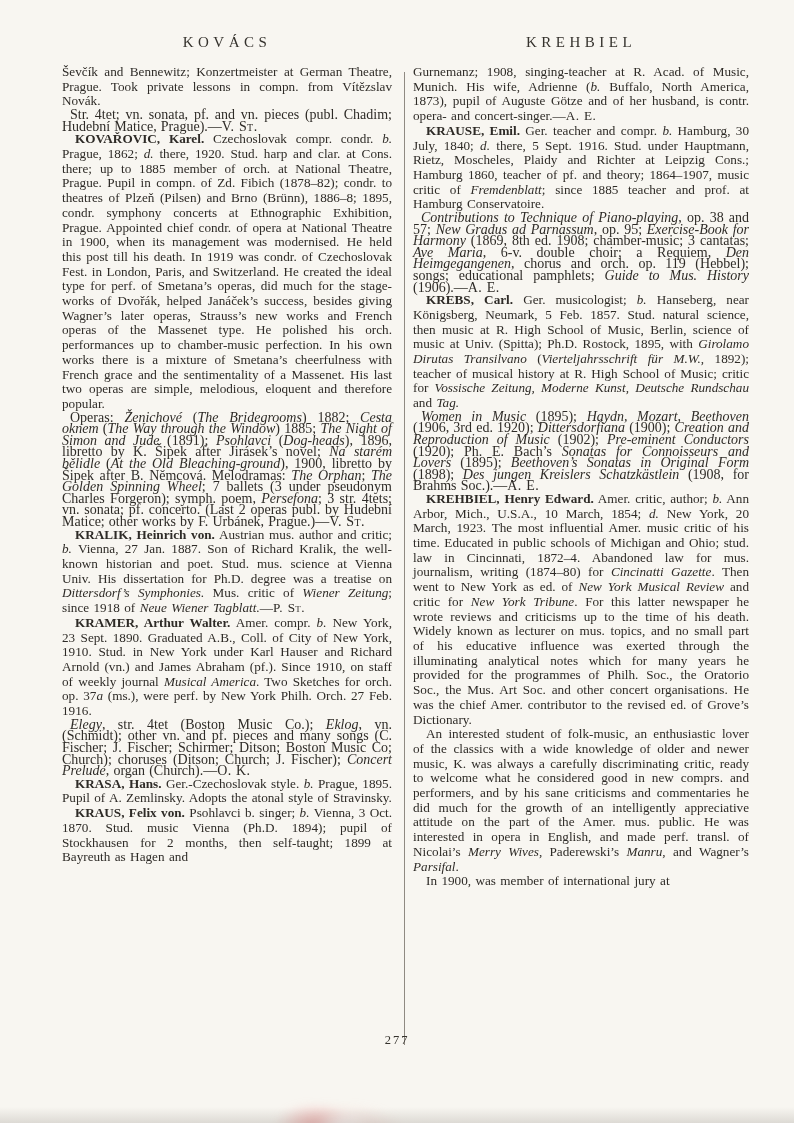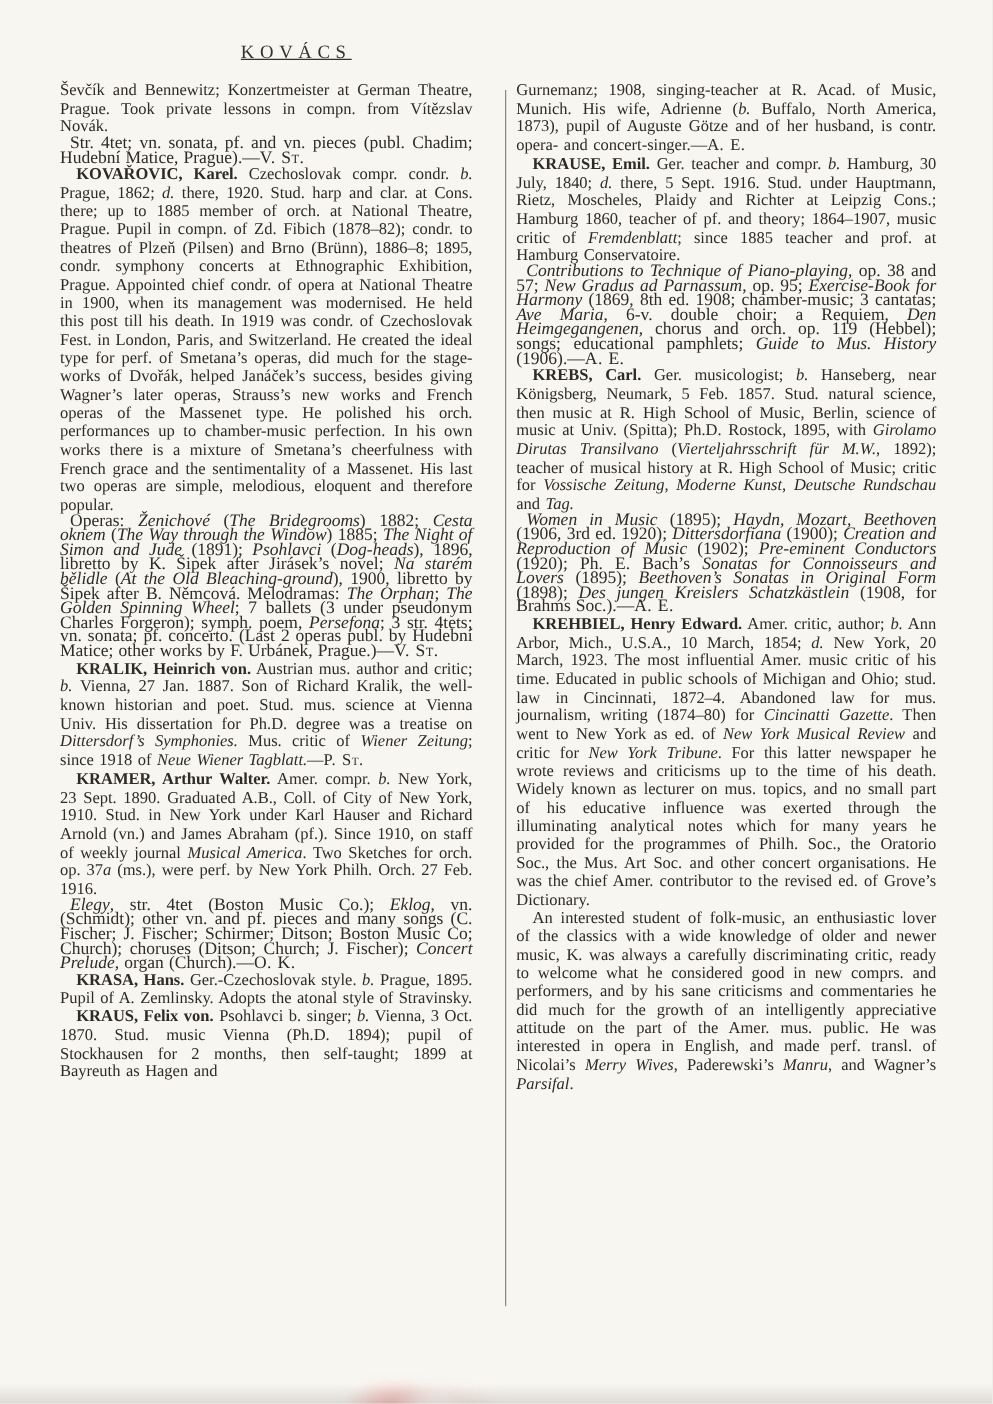--- a/index.html
+++ b/index.html
@@ -24,35 +24,35 @@
   }
   .running-head {
     position: absolute;
     top: 34px;
     text-align: center;
     font-size: 15px;
     letter-spacing: 4.5px;
     color: #35322d;
     font-weight: normal;
   }
-  .running-head.left  { left: 72px;  width: 330px; text-decoration: underline; }
+  .running-head.left  { left: 62px;  width: 330px; }
   .running-head.right { left: 413px; width: 336px; }
   .divider {
     position: absolute;
     left: 404px;
     top: 72px;
     width: 1px;
     height: 973px;
     background: #8f8a82;
   }
   .column {
     position: absolute;
     top: 65px;
   }
-  .column.left  { left: 48px;  width: 330px; }
+  .column.left  { left: 62px;  width: 330px; }
   .column.right { left: 413px; width: 336px; }
   .blk {
     text-align: justify;
     margin: 0;
   }
   .blk.body {
     font-size: 13.2px;
     line-height: 14.7px;
     word-spacing: 1.1px;
   }
@@ -90,20 +90,21 @@
       radial-gradient(ellipse 85px 42px at 50% 70%, rgba(242,186,180,0.55), rgba(242,186,180,0) 78%);
     filter: blur(4px);
     pointer-events: none;
   }
 </style>
 </head>
 <body>
 
 <div class="page">
   <div class="running-head left">KOVÁCS</div>
+  <div class="running-head right">KREHBIEL</div>
 
   <div class="divider"></div>
 
   <div class="column left">
       <p class="blk body"><span>Ševčík and Bennewitz; Konzertmeister at German Theatre, Prague. Took private lessons in compn. from Vítězslav Novák.</span></p>
       <p class="blk small"><span>Str. 4tet; vn. sonata, pf. and vn. pieces (publ. Chadim; Hudební Matice, Prague).—</span><span class="sc">V. St.</span></p>
       <p class="blk body ind"><span class="b">KOVAŘOVIC, Karel.</span><span> Czechoslovak compr. condr. </span><span class="i">b.</span><span> Prague, 1862; </span><span class="i">d.</span><span> there, 1920. Stud. harp and clar. at Cons. there; up to 1885 member of orch. at National Theatre, Prague. Pupil in compn. of Zd. Fibich (1878–82); condr. to theatres of Plzeň (Pilsen) and Brno (Brünn), 1886–8; 1895, condr. symphony concerts at Ethnographic Exhibition, Prague. Appointed chief condr. of opera at National Theatre in 1900, when its management was modernised. He held this post till his death. In 1919 was condr. of Czechoslovak Fest. in London, Paris, and Switzerland. He created the ideal type for perf. of Smetana’s operas, did much for the stage-works of Dvořák, helped Janáček’s success, besides giving Wagner’s later operas, Strauss’s new works and French operas of the Massenet type. He polished his orch. performances up to chamber-music perfection. In his own works there is a mixture of Smetana’s cheerfulness with French grace and the sentimentality of a Massenet. His last two operas are simple, melodious, eloquent and therefore popular.</span></p>
       <p class="blk small"><span>Operas: </span><span class="i">Ženichové</span><span> (</span><span class="i">The Bridegrooms</span><span>) 1882; </span><span class="i">Cesta oknem</span><span> (</span><span class="i">The Way through the Window</span><span>) 1885; </span><span class="i">The Night of Simon and Jude</span><span> (1891); </span><span class="i">Psohlavci</span><span> (</span><span class="i">Dog-heads</span><span>), 1896, libretto by K. Šipek after Jirásek’s novel; </span><span class="i">Na starém bělidle</span><span> (</span><span class="i">At the Old Bleaching-ground</span><span>), 1900, libretto by Šipek after B. Němcová. Melodramas: </span><span class="i">The Orphan</span><span>; </span><span class="i">The Golden Spinning Wheel</span><span>; 7 ballets (3 under pseudonym Charles Forgeron); symph. poem, </span><span class="i">Persefona</span><span>; 3 str. 4tets; vn. sonata; pf. concerto. (Last 2 operas publ. by Hudební Matice; other works by F. Urbánek, Prague.)—</span><span class="sc">V. St.</span></p>
       <p class="blk body ind"><span class="b">KRALIK, Heinrich von.</span><span> Austrian mus. author and critic; </span><span class="i">b.</span><span> Vienna, 27 Jan. 1887. Son of Richard Kralik, the well-known historian and poet. Stud. mus. science at Vienna Univ. His dissertation for Ph.D. degree was a treatise on </span><span class="i">Dittersdorf’s Symphonies.</span><span> Mus. critic of </span><span class="i">Wiener Zeitung</span><span>; since 1918 of </span><span class="i">Neue Wiener Tagblatt.</span><span>—</span><span class="sc">P. St.</span></p>
       <p class="blk body ind"><span class="b">KRAMER, Arthur Walter.</span><span> Amer. compr. </span><span class="i">b.</span><span> New York, 23 Sept. 1890. Graduated A.B., Coll. of City of New York, 1910. Stud. in New York under Karl Hauser and Richard Arnold (vn.) and James Abraham (pf.). Since 1910, on staff of weekly journal </span><span class="i">Musical America</span><span>. Two Sketches for orch. op. 37</span><span class="i">a</span><span> (ms.), were perf. by New York Philh. Orch. 27 Feb. 1916.</span></p>
@@ -113,17 +114,19 @@
     </div>
 
   <div class="column right">
       <p class="blk body"><span>Gurnemanz; 1908, singing-teacher at R. Acad. of Music, Munich. His wife, Adrienne (</span><span class="i">b.</span><span> Buffalo, North America, 1873), pupil of Auguste Götze and of her husband, is contr. opera- and concert-singer.—</span><span class="sc">A. E.</span></p>
       <p class="blk body ind"><span class="b">KRAUSE, Emil.</span><span> Ger. teacher and compr. </span><span class="i">b.</span><span> Hamburg, 30 July, 1840; </span><span class="i">d.</span><span> there, 5 Sept. 1916. Stud. under Hauptmann, Rietz, Moscheles, Plaidy and Richter at Leipzig Cons.; Hamburg 1860, teacher of pf. and theory; 1864–1907, music critic of </span><span class="i">Fremdenblatt</span><span>; since 1885 teacher and prof. at Hamburg Conservatoire.</span></p>
       <p class="blk small"><span class="i">Contributions to Technique of Piano-playing</span><span>, op. 38 and 57; </span><span class="i">New Gradus ad Parnassum</span><span>, op. 95; </span><span class="i">Exercise-Book for Harmony</span><span> (1869, 8th ed. 1908; chamber-music; 3 cantatas; </span><span class="i">Ave Maria</span><span>, 6-v. double choir; a Requiem, </span><span class="i">Den Heimgegangenen</span><span>, chorus and orch. op. 119 (Hebbel); songs; educational pamphlets; </span><span class="i">Guide to Mus. History</span><span> (1906).—</span><span class="sc">A. E.</span></p>
       <p class="blk body ind"><span class="b">KREBS, Carl.</span><span> Ger. musicologist; </span><span class="i">b.</span><span> Hanseberg, near Königsberg, Neumark, 5 Feb. 1857. Stud. natural science, then music at R. High School of Music, Berlin, science of music at Univ. (Spitta); Ph.D. Rostock, 1895, with </span><span class="i">Girolamo Dirutas Transilvano</span><span> (</span><span class="i">Vierteljahrsschrift für M.W.</span><span>, 1892); teacher of musical history at R. High School of Music; critic for </span><span class="i">Vossische Zeitung, Moderne Kunst, Deutsche Rundschau</span><span> and </span><span class="i">Tag.</span></p>
       <p class="blk small"><span class="i">Women in Music</span><span> (1895); </span><span class="i">Haydn, Mozart, Beethoven</span><span> (1906, 3rd ed. 1920); </span><span class="i">Dittersdorfiana</span><span> (1900); </span><span class="i">Creation and Reproduction of Music</span><span> (1902); </span><span class="i">Pre-eminent Conductors</span><span> (1920); Ph. E. Bach’s </span><span class="i">Sonatas for Connoisseurs and Lovers</span><span> (1895); </span><span class="i">Beethoven’s Sonatas in Original Form</span><span> (1898); </span><span class="i">Des jungen Kreislers Schatzkästlein</span><span> (1908, for Brahms Soc.).—</span><span class="sc">A. E.</span></p>
       <p class="blk body ind"><span class="b">KREHBIEL, Henry Edward.</span><span> Amer. critic, author; </span><span class="i">b.</span><span> Ann Arbor, Mich., U.S.A., 10 March, 1854; </span><span class="i">d.</span><span> New York, 20 March, 1923. The most influential Amer. music critic of his time. Educated in public schools of Michigan and Ohio; stud. law in Cincinnati, 1872–4. Abandoned law for mus. journalism, writing (1874–80) for </span><span class="i">Cincinatti Gazette</span><span>. Then went to New York as ed. of </span><span class="i">New York Musical Review</span><span> and critic for </span><span class="i">New York Tribune</span><span>. For this latter newspaper he wrote reviews and criticisms up to the time of his death. Widely known as lecturer on mus. topics, and no small part of his educative influence was exerted through the illuminating analytical notes which for many years he provided for the programmes of Philh. Soc., the Oratorio Soc., the Mus. Art Soc. and other concert organisations. He was the chief Amer. contributor to the revised ed. of Grove’s Dictionary.</span></p>
       <p class="blk body ind"><span>An interested student of folk-music, an enthusiastic lover of the classics with a wide knowledge of older and newer music, K. was always a carefully discriminating critic, ready to welcome what he considered good in new comprs. and performers, and by his sane criticisms and commentaries he did much for the growth of an intelligently appreciative attitude on the part of the Amer. mus. public. He was interested in opera in English, and made perf. transl. of Nicolai’s </span><span class="i">Merry Wives</span><span>, Paderewski’s </span><span class="i">Manru</span><span>, and Wagner’s </span><span class="i">Parsifal</span><span>.</span></p>
+      <p class="blk body ind"><span>In 1900, was member of international jury at</span></p>
     </div>
 
+  <div class="page-number">277</div>
 
   <div class="scan-blob"></div>
 </div>
 
 </body></html>

